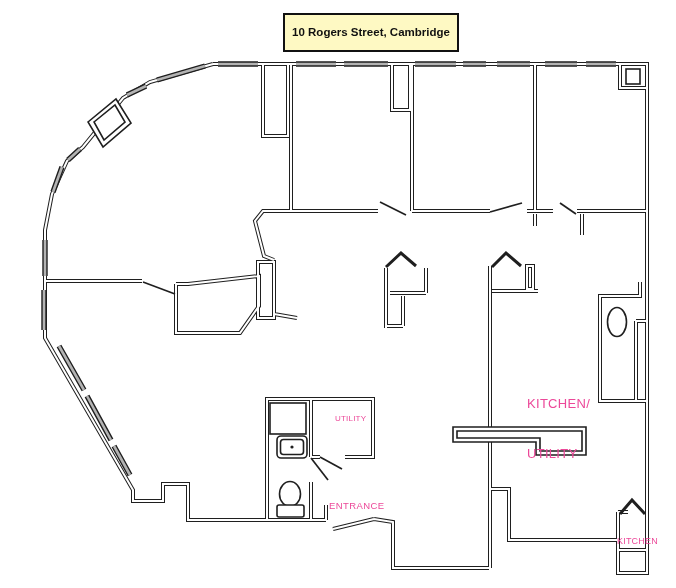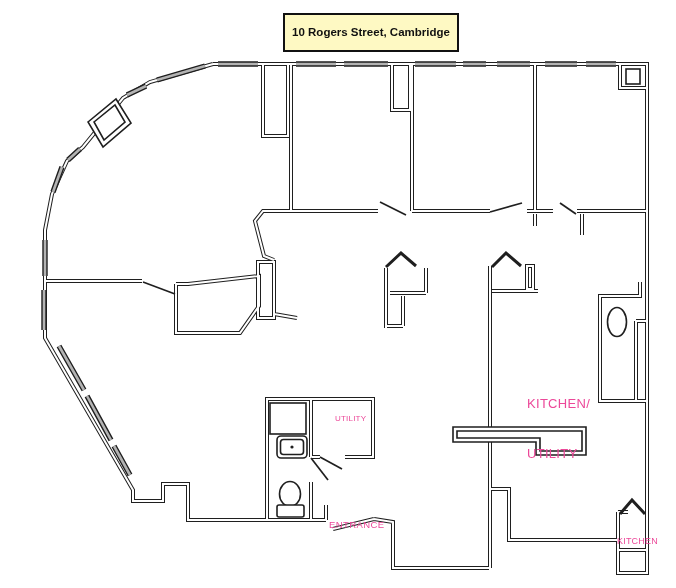--- a/index.html
+++ b/index.html
@@ -13,21 +13,21 @@
   .ww{stroke:#ffffff;stroke-width:2;fill:none;stroke-linecap:butt;stroke-linejoin:miter;}
   .winb{stroke:#1f1f1f;stroke-width:5.4;fill:none;}
   .winw{stroke:#b3b3b3;stroke-width:2.6;fill:none;}
   .feat{stroke:#1f1f1f;stroke-width:1.6;fill:none;stroke-linejoin:miter;}
   .featfill{stroke:#1f1f1f;stroke-width:1.6;fill:#ffffff;}
   .leaf{stroke:#1f1f1f;stroke-width:1.7;fill:none;}
   .chev{stroke:#1f1f1f;stroke-width:3;fill:none;stroke-linejoin:miter;}
   .lbl{position:absolute;color:#ec4899;font-weight:normal;white-space:pre;}
   .lbl-kitchen{left:527px;top:362px;font-size:13px;line-height:1.3;letter-spacing:.3px;}
   .lbl-utility{left:311px;top:414px;font-size:8px;letter-spacing:.2px;margin-left:24px;}
-  .lbl-entrance{left:329px;top:500px;font-size:9.5px;letter-spacing:.4px;margin-top:19px;}
+  .lbl-entrance{left:329px;top:500px;font-size:9.5px;letter-spacing:.4px;}
   .lbl-closet{left:617px;top:536px;font-size:9px;letter-spacing:.2px;}
   .titlebox{
     position:absolute;left:283px;top:13px;width:172px;height:35px;
     border:2px solid #111;background:#fef9c3;display:flex;flex-direction:column;
     align-items:center;justify-content:center;text-align:center;
     font-size:11.5px;font-weight:bold;color:#111;line-height:1.3;
   }
 </style>
 </head>
 <body>

